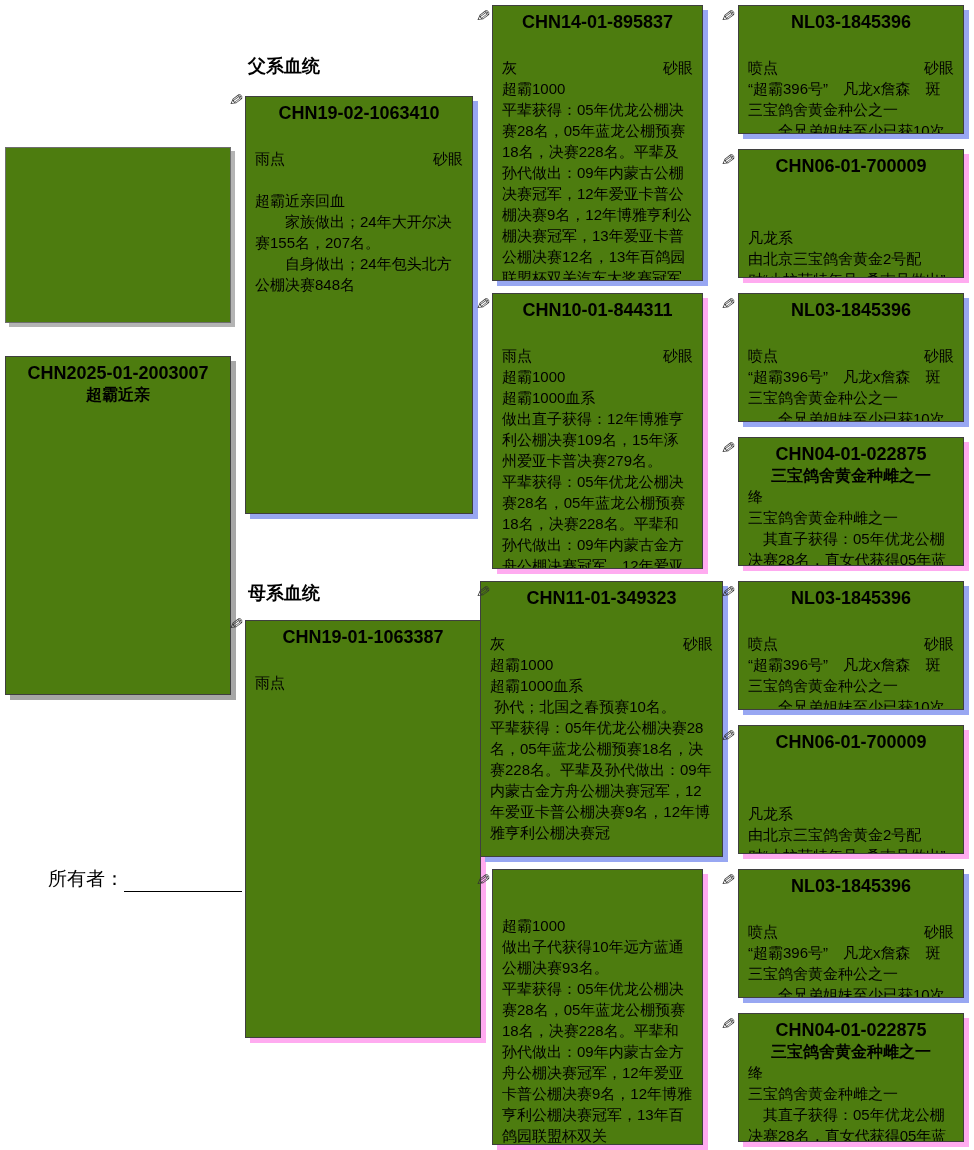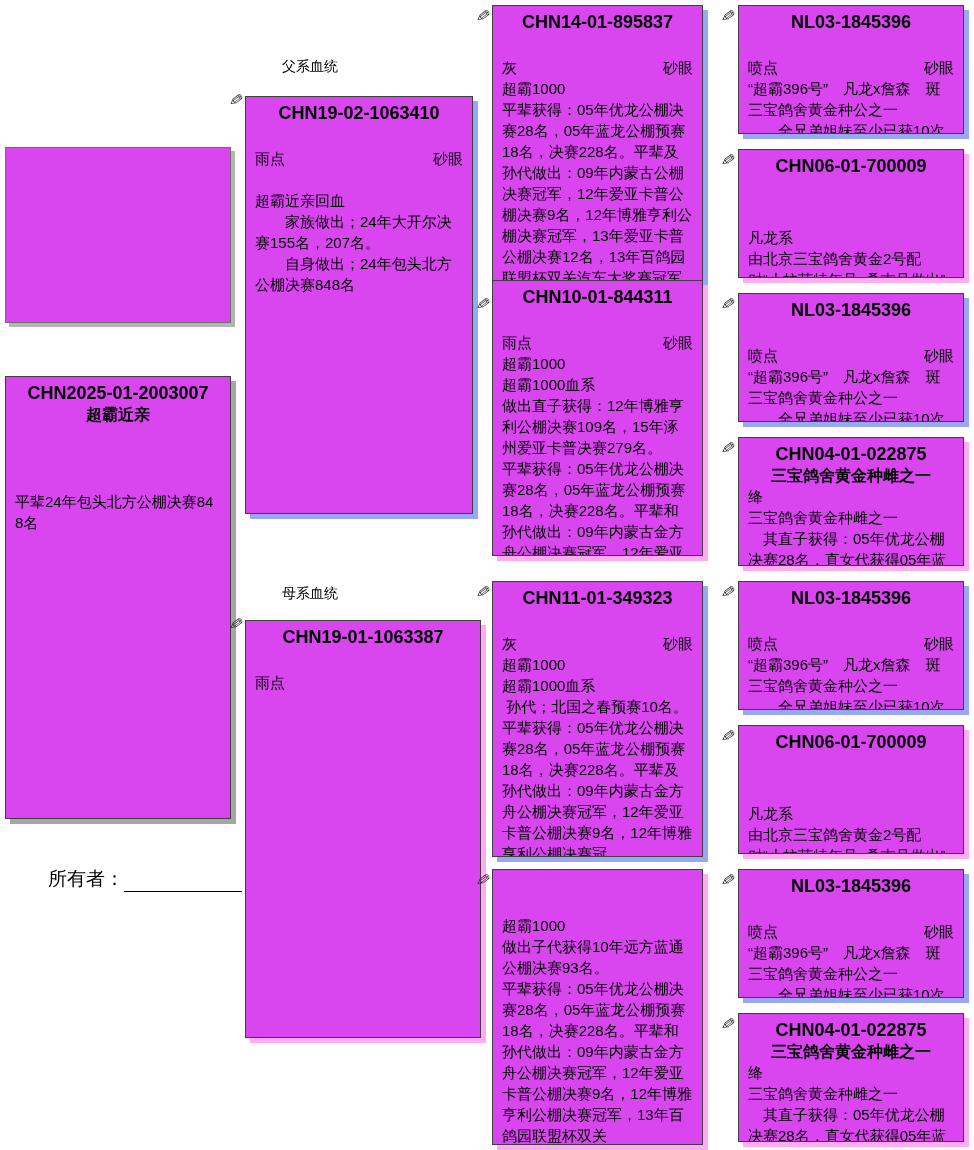--- a/index.html
+++ b/index.html
@@ -1,21 +1,21 @@
 <!DOCTYPE html>
 <html><head>
 <meta charset="utf-8">
 <style>
   html,body{margin:0;padding:0;background:#fff;}
   #canvas{
     position:relative;width:974px;height:1150px;background:#ffffff;
     font-family:"Liberation Sans","DejaVu Sans",sans-serif;color:#000;
   }
   .box{
-    position:absolute;background:#d946ef;border:1px solid #3f3f3f;
+    position:absolute;background:#4d7c0f;border:1px solid #3f3f3f;
     overflow:hidden;box-sizing:border-box;
   }
   .box.male{box-shadow:5px 5px 0 #98a7f2;}
   .box.female{box-shadow:5px 5px 0 #ffabf0;}
   .box.subject{box-shadow:5px 5px 0 #a6a6a6;}
   .box.plain{border:1px solid #6e6e6e;box-shadow:4px 4px 0 #b4b4b4;}
   .ring{
     text-align:center;font-weight:bold;font-size:18px;line-height:22px;
     padding-top:5px;white-space:nowrap;
   }
@@ -26,45 +26,44 @@
     display:flex;justify-content:space-between;align-items:flex-start;
     padding:0 9px;margin-top:24px;font-size:15px;line-height:21px;
   }
   .body{
     padding:0 9px;font-size:15px;line-height:21px;white-space:pre-wrap;
     word-break:break-all;
   }
   .subject-body{margin-top:66px;}
   .chn06-body{margin-top:8px;}
   .branch-label{
-    position:absolute;font-weight:normal;font-size:14px;line-height:17px;margin-left:34px;
+    position:absolute;font-weight:bold;font-size:18px;line-height:17px;
   }
   .pen{
     position:absolute;font-size:17px;color:#333;display:inline-block;
     transform:scaleX(-1) rotate(-8deg);cursor:pointer;
   }
   .owner{
     position:absolute;left:48px;top:866px;font-size:19px;
   }
   .owner .blank{
     display:inline-block;width:118px;border-bottom:1px solid #000;
     height:17px;vertical-align:bottom;
   }
 </style>
 </head>
 <body>
 
 <div id="canvas">
 
   <div class="box plain" style="left:5px;top:147px;width:226px;height:176px"></div>
 
-  <div class="box subject" style="left:5px;top:376px;width:226px;height:443px">
+  <div class="box subject" style="left:5px;top:356px;width:226px;height:339px">
     <div class="ring">CHN2025-01-2003007</div>
     <div class="sub">超霸近亲</div>
-    <div class="body subject-body">平辈24年包头北方公棚决赛848名</div>
   </div>
 
   <div class="owner">
     <span>所有者：</span><span class="blank"></span>
   </div>
 
   <div class="branch-label" style="left:248px;top:58px">父系血统</div>
 
   <div class="box male" style="left:245px;top:96px;width:228px;height:418px">
     <div class="ring">CHN19-02-1063410</div>
@@ -91,33 +90,33 @@
   <div class="box male" style="left:492px;top:5px;width:211px;height:276px">
     <div class="ring">CHN14-01-895837</div>
     <div class="trait">
       <span>灰</span>
       <span>砂眼</span>
     </div>
     <div class="body">超霸1000
 平辈获得：05年优龙公棚决赛28名，05年蓝龙公棚预赛18名，决赛228名。平辈及孙代做出：09年内蒙古公棚决赛冠军，12年爱亚卡普公棚决赛9名，12年博雅亨利公棚决赛冠军，13年爱亚卡普公棚决赛12名，13年百鸽园联盟杯双关汽车大奖赛冠军（赢得5系宝马车</div>
   </div>
 
-  <div class="box female" style="left:492px;top:280px;width:211px;height:276px">
+  <div class="box female" style="left:492px;top:293px;width:211px;height:276px">
     <div class="ring">CHN10-01-844311</div>
     <div class="trait">
       <span>雨点</span>
       <span>砂眼</span>
     </div>
     <div class="body">超霸1000
 超霸1000血系
 做出直子获得：12年博雅亨利公棚决赛109名，15年涿州爱亚卡普决赛279名。
 平辈获得：05年优龙公棚决赛28名，05年蓝龙公棚预赛18名，决赛228名。平辈和孙代做出：09年内蒙古金方舟公棚决赛冠军，12年爱亚卡普公棚决</div>
   </div>
 
-  <div class="box male" style="left:492px;top:581px;width:211px;height:276px">
+  <div class="box male" style="left:480px;top:581px;width:243px;height:276px">
     <div class="ring">CHN11-01-349323</div>
     <div class="trait">
       <span>灰</span>
       <span>砂眼</span>
     </div>
     <div class="body">超霸1000
 超霸1000血系
  孙代；北国之春预赛10名。　　　　　　　平辈获得：05年优龙公棚决赛28名，05年蓝龙公棚预赛18名，决赛228名。平辈及孙代做出：09年内蒙古金方舟公棚决赛冠军，12年爱亚卡普公棚决赛9名，12年博雅亨利公棚决赛冠</div>
   </div>
 

